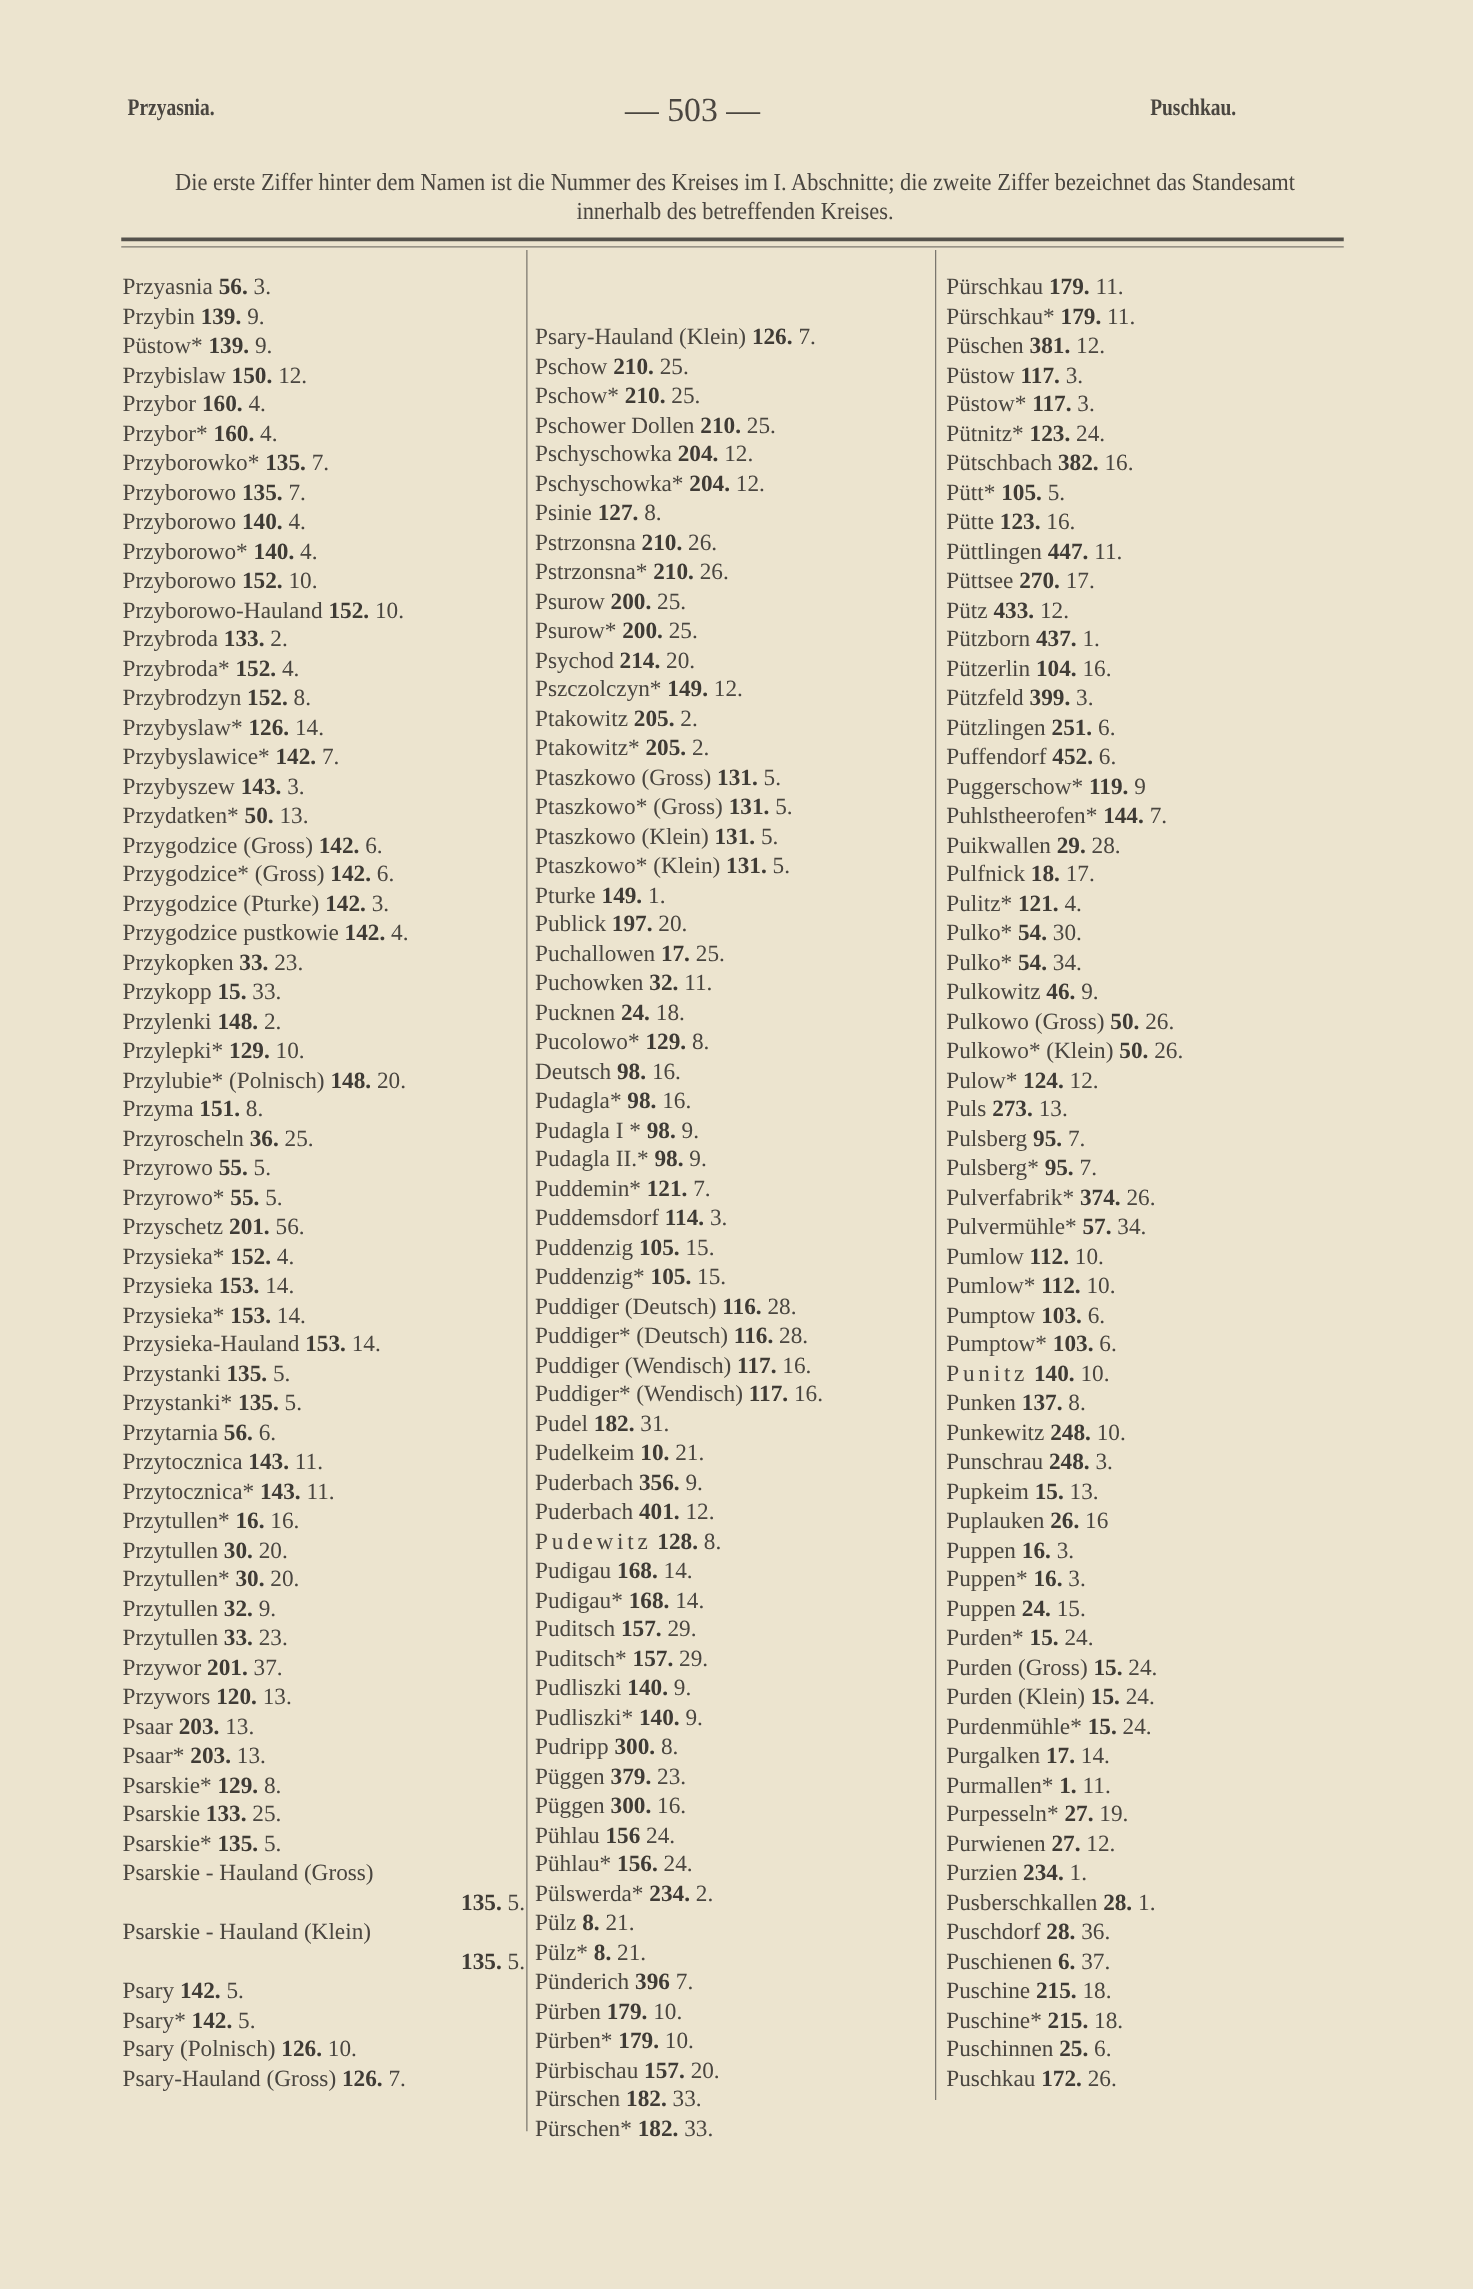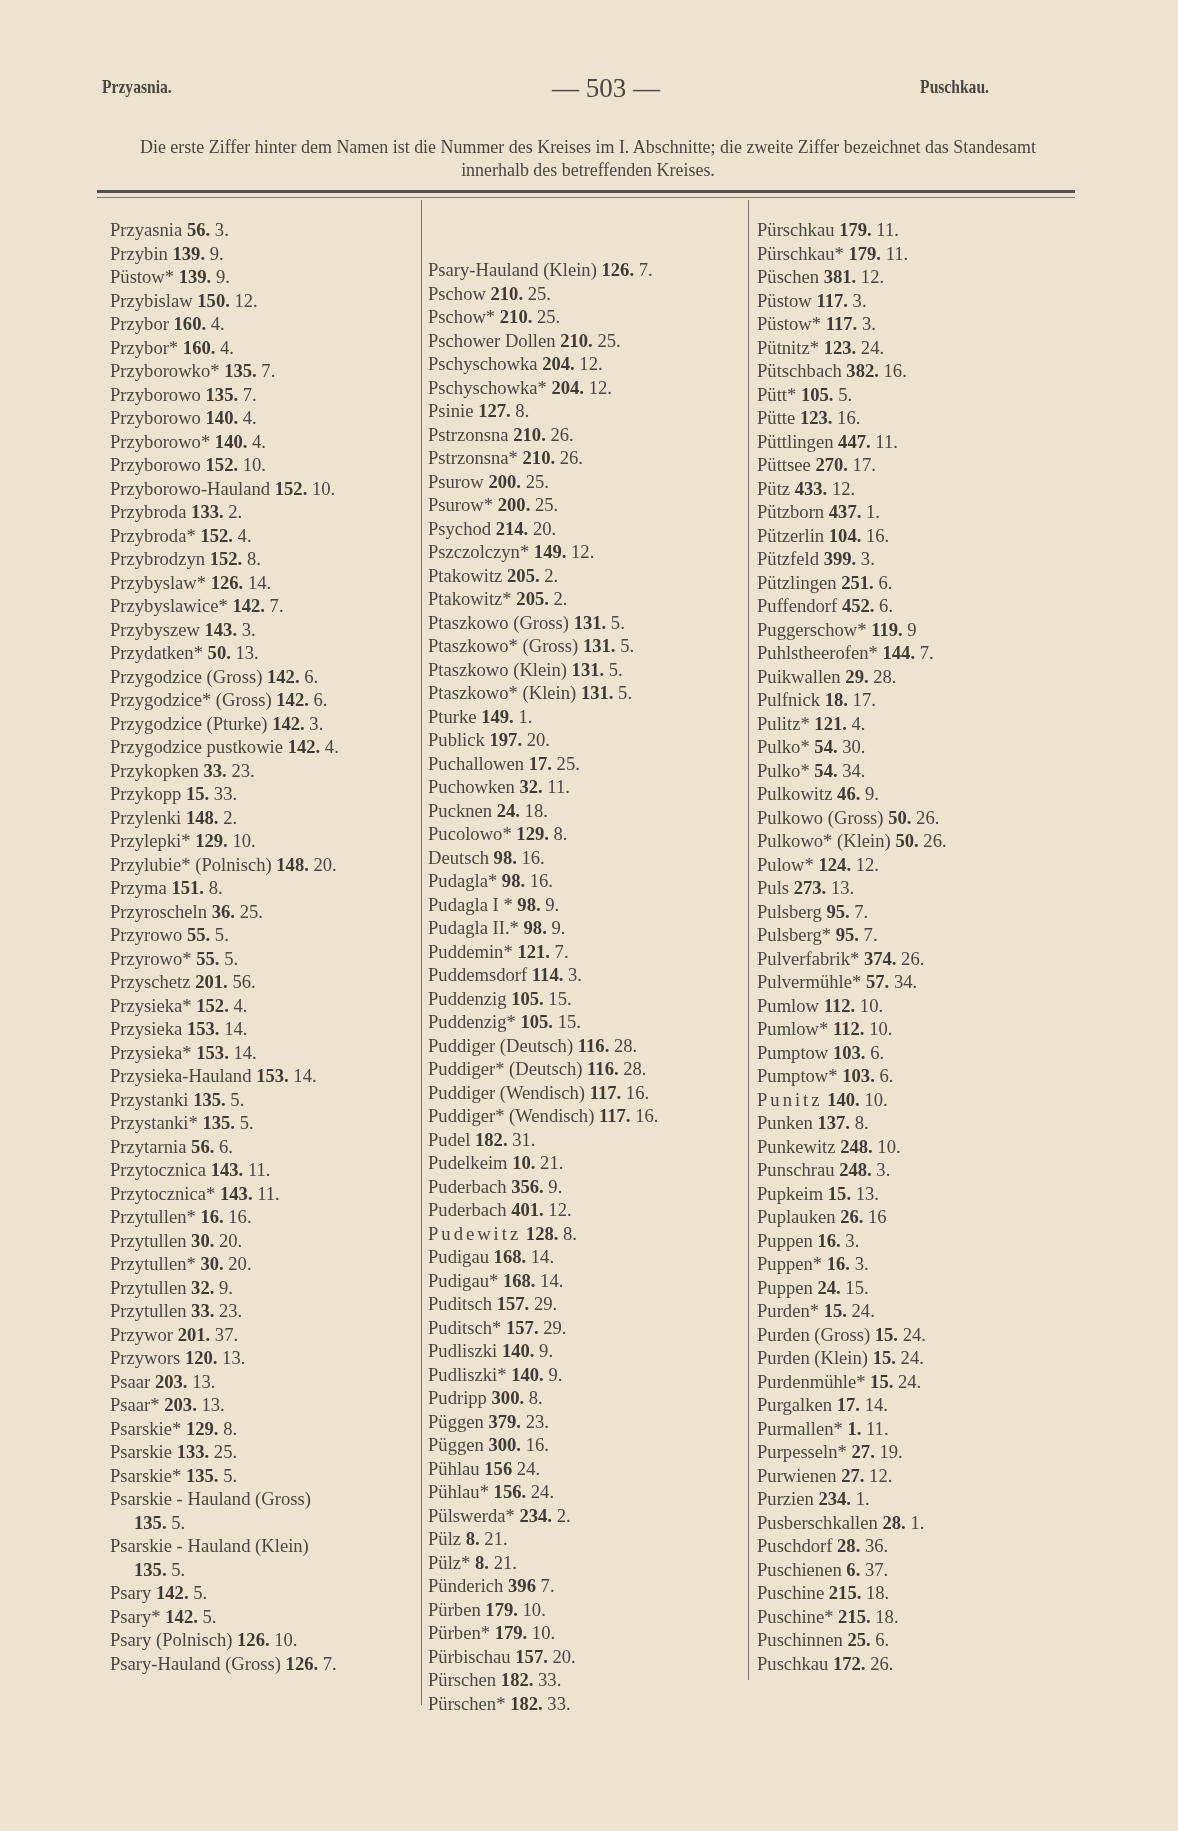--- a/index.html
+++ b/index.html
@@ -13,21 +13,21 @@
   }
   .page-header {
     position: absolute; left: 0; top: 76px; width: 1092px; height: 30px;
   }
   .hdr-left {
     position: absolute; left: 102px; top: 0;
     font-size: 19px; font-weight: bold; letter-spacing: 0px;
     transform: scaleX(0.82); transform-origin: left;
   }
   .hdr-center {
-    position: absolute; left: 500px; width: 160px; top: -3px; text-align: right;
+    position: absolute; left: 500px; width: 160px; top: -3px; text-align: left;
     font-size: 27px;
   }
   .hdr-right {
     position: absolute; right: 103px; top: 0;
     font-size: 19px; font-weight: bold;
     transform: scaleX(0.82); transform-origin: right;
   }
   .intro {
     position: absolute; left: 98px; top: 135px; width: 980px;
     text-align: center; font-size: 19.5px; line-height: 23px;
@@ -38,32 +38,32 @@
     background: #55524c;
   }
   .rule-thin {
     position: absolute; left: 97px; top: 197px; width: 978px; height: 1px;
     background: #7c7870;
   }
   .col {
     position: absolute; top: 218px;
     font-size: 18.6px; line-height: 23.5px;
   }
-  .col-1 { left: 98px; width: 322px; margin-left: 12px; }
+  .col-1 { left: 98px; width: 322px; }
   .col-2 { left: 428px; width: 318px; margin-top: 40px; }
   .col-3 { left: 757px; width: 318px; }
   .vdiv {
     position: absolute; width: 1px; background: #7a766e;
   }
   .vdiv-1 { left: 421px; top: 200px; height: 1505px; }
   .vdiv-2 { left: 748px; top: 200px; height: 1480px; }
   .entry { white-space: nowrap; }
   .entry.wrap { white-space: normal; }
   .entry .kreis { font-weight: bold; color: #3f3b35; }
-  .entry .cont { padding-left: 24px; display: block; }
+  .entry .cont { padding-left: 24px; display: block; text-align: right; }
   .spaced { letter-spacing: 3px; font-family: Liberation Serif, serif; }
 </style>
 </head>
 <body>
 
 <div class="page-header">
   <span class="hdr-left">Przyasnia.</span>
   <span class="hdr-center">— 503 —</span>
   <span class="hdr-right">Puschkau.</span>
 </div>

